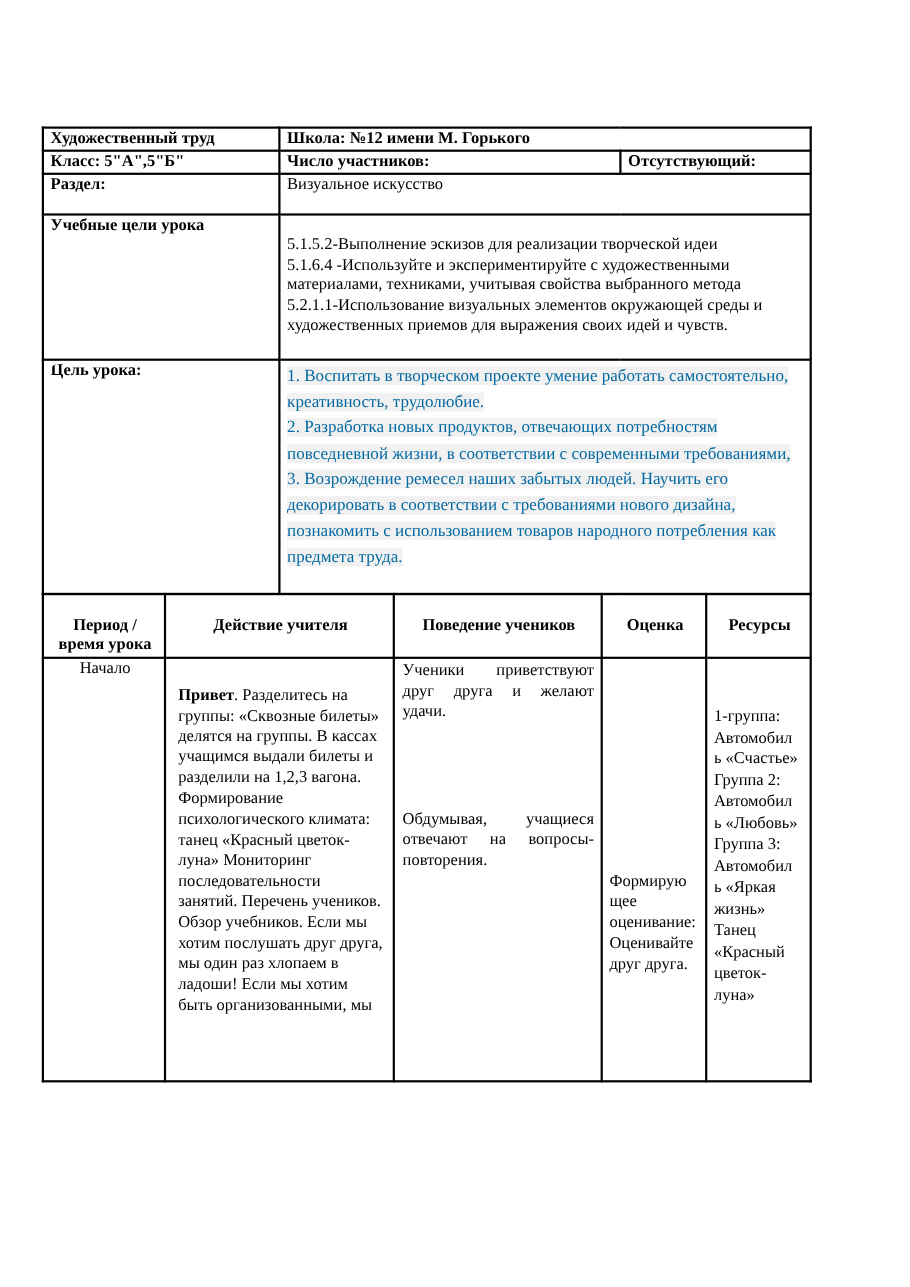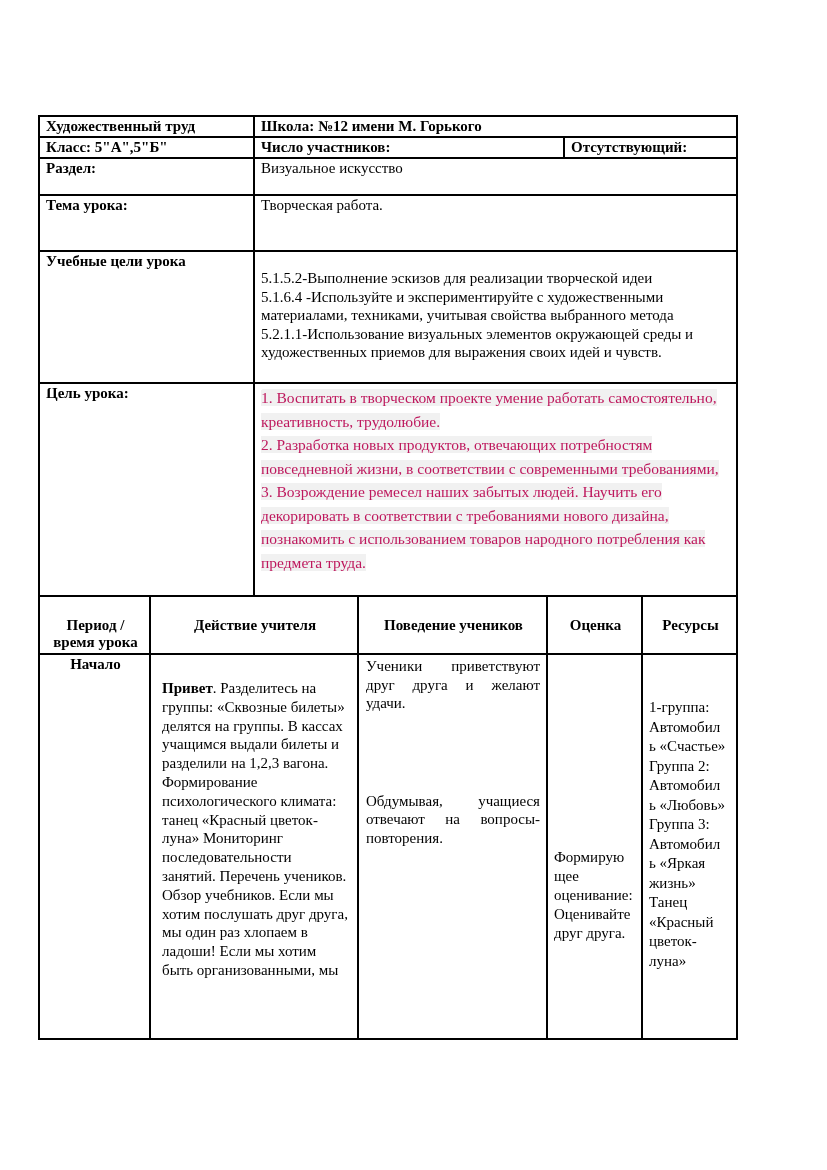--- a/index.html
+++ b/index.html
@@ -43,39 +43,39 @@
     white-space: pre-line;
     padding-top: 16px;
     line-height: 18.5px;
   }
   .goal-cell { padding-top: 2px; }
   .goal-line {
     line-height: 23.5px;
     font-size: 15.5px;
   }
   .goal-hl {
-    color: #be185d;
+    color: #0369a1;
     background: #f1f1f1;
   }
   
   tr.r-flowtitle td {
     height: 19px;
     text-align: center;
     font-weight: bold;
     padding: 0;
     line-height: 18px;
   }
   tr.r-cols td {
     height: 58px;
     text-align: center;
     font-weight: bold;
     padding-top: 20px;
   }
   tr.r-main td { height: 385px; }
-  .period-cell { text-align: center; font-weight: bold; }
+  .period-cell { text-align: center; font-weight: normal; }
   .teacher-cell {
     padding: 24px 8px 0 11px;
     line-height: 18.8px;
   }
   .students-cell {
     padding: 2px 6px 0 7px;
     text-align: justify;
     line-height: 18.5px;
   }
   .students-p2 { margin-top: 79px; }
@@ -112,24 +112,20 @@
         <td class="b" colspan="2">Школа: №12 имени М. Горького</td>
       </tr>
       <tr class="r-sm">
         <td class="b">Класс: 5"А",5"Б"</td>
         <td class="b">Число участников:</td>
         <td class="b">Отсутствующий:</td>
       </tr>
       <tr class="r-sect">
         <td class="b">Раздел:</td>
         <td colspan="2">Визуальное искусство</td>
-      </tr>
-      <tr class="r-topic">
-        <td class="b">Тема урока:</td>
-        <td colspan="2">Творческая работа.</td>
       </tr>
       <tr class="r-obj">
         <td class="b">Учебные цели урока</td>
         <td colspan="2">
           <div class="objectives-text">5.1.5.2-Выполнение эскизов для реализации творческой идеи
 5.1.6.4 -Используйте и экспериментируйте с художественными материалами, техниками, учитывая свойства выбранного метода
 5.2.1.1-Использование визуальных элементов окружающей среды и художественных приемов для выражения своих идей и чувств.</div>
         </td>
       </tr>
       <tr class="r-goal">

